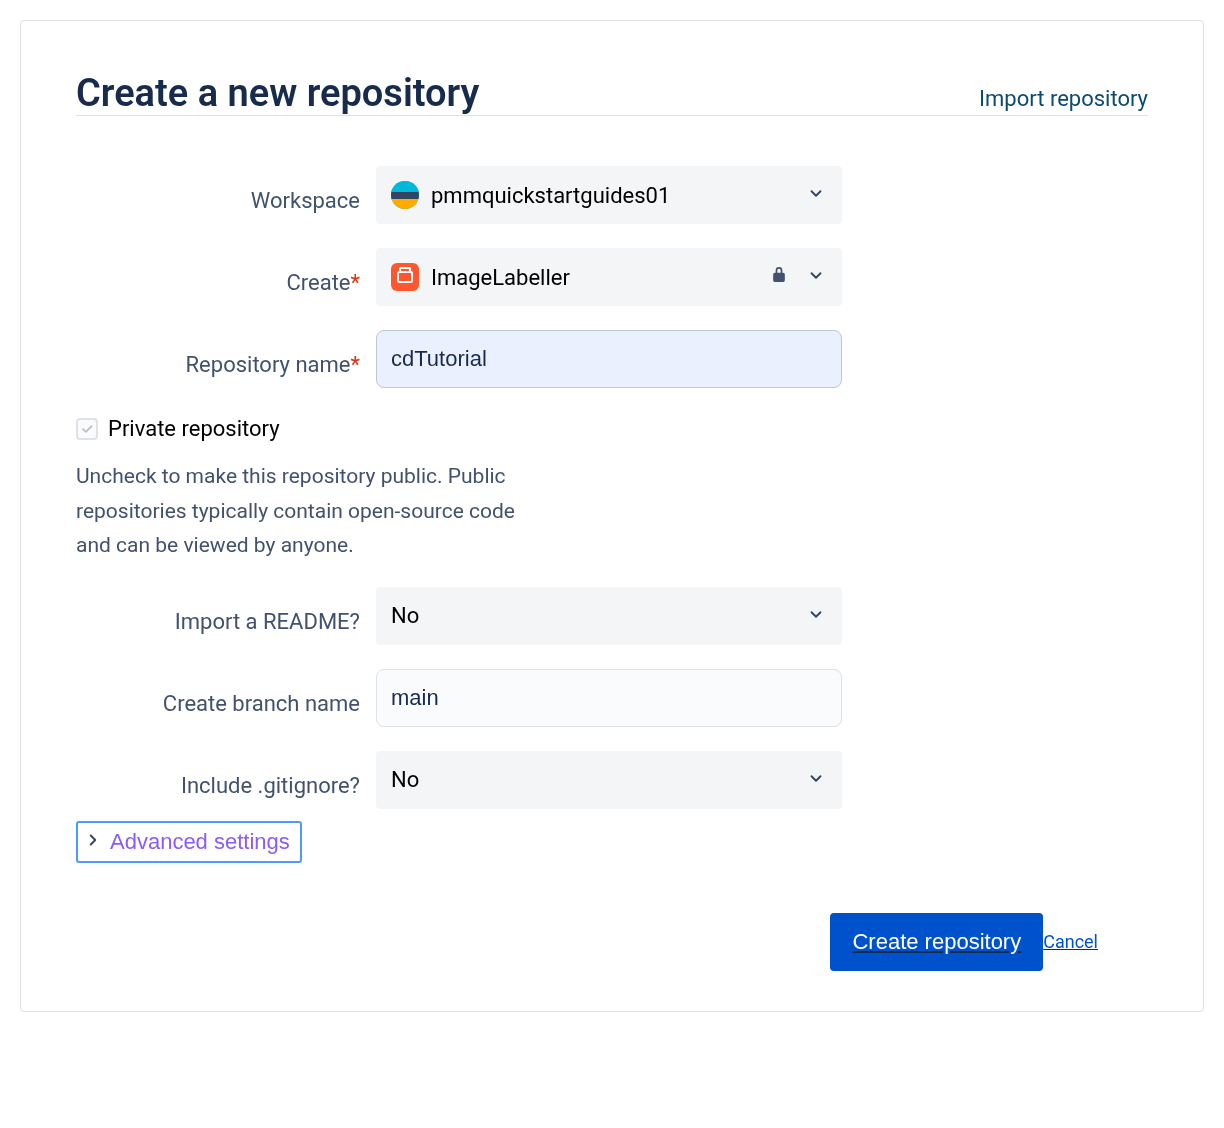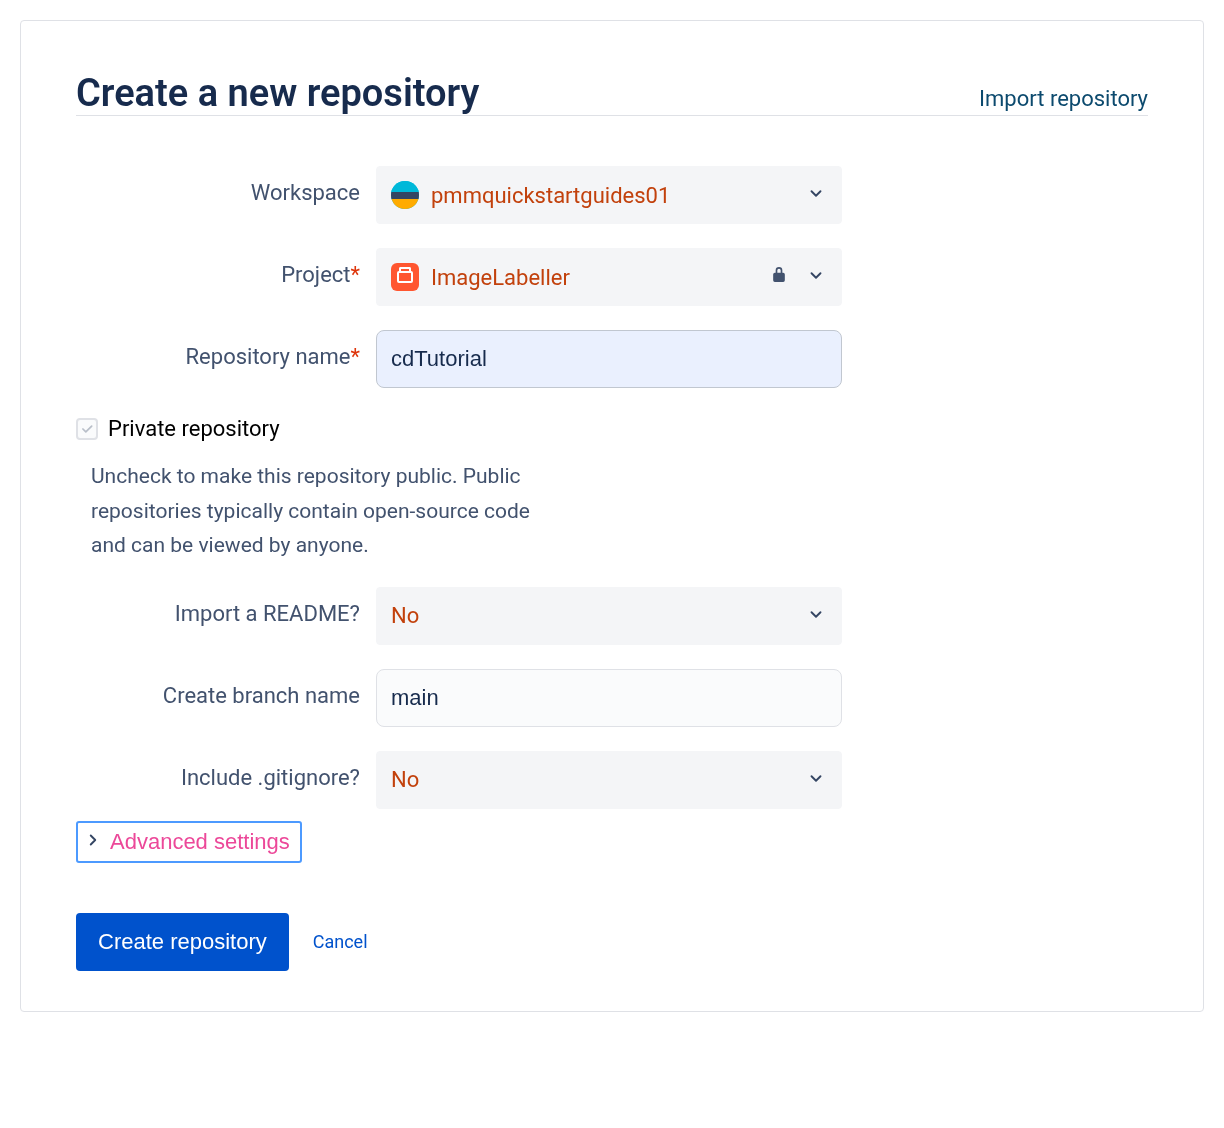--- a/index.html
+++ b/index.html
@@ -28,21 +28,21 @@
       font-weight: 600;
       color: #172B4D;
     }
     .import-link {
       color: #0c4a6e;
       font-size: 22px;
       text-decoration: none;
     }
     .form-row {
       display: flex;
-      align-items: flex-start;
+      align-items: center;
       margin-bottom: 24px;
     }
     .form-label {
       width: 300px;
       text-align: right;
       padding-right: 16px;
       padding-top: 12px;
       font-size: 22px;
       color: #42526E;
       line-height: 1.4;
@@ -55,21 +55,21 @@
     }
     .select-box {
       background: #F4F5F7;
       border: 1px solid #F4F5F7;
       border-radius: 4px;
       height: 58px;
       display: flex;
       align-items: center;
       padding: 0 14px;
       font-size: 22px;
-      color: #c2410c;
+      color: #000000;
       position: relative;
       cursor: pointer;
     }
     .select-box .chevron {
       position: absolute;
       right: 16px;
       top: 50%;
       transform: translateY(-50%);
     }
     .avatar-circle {
@@ -152,42 +152,42 @@
     .checkbox-label {
       font-size: 22px;
       color: #000000;
     }
     .help-text {
       font-size: 21px;
       color: #42526E;
       line-height: 1.65;
       margin-top: 18px;
       max-width: 620px;
-      margin-left: 15px;
     }
     .advanced-btn {
       display: inline-flex;
       align-items: center;
-      color: #ec4899;
+      color: #8b5cf6;
       font-size: 22px;
       border: 2px solid #4C9AFF;
       border-radius: 3px;
       padding: 6px 10px 6px 6px;
       background: transparent;
       cursor: pointer;
     }
     .advanced-btn .chev {
       margin-right: 8px;
     }
     .footer {
       display: flex;
-      align-items: center;
-      gap: 24px;
+      justify-content: flex-end;
+      align-items: center;
       margin-top: 50px;
       padding-right: 50px;
+      text-decoration: underline;
     }
     .primary-btn {
       background: #0052CC;
       color: #fff;
       border: none;
       border-radius: 4px;
       padding: 16px 22px;
       font-size: 22px;
       cursor: pointer;
     }
@@ -217,21 +217,21 @@
         <span class="chevron">
           <svg width="18" height="18" viewBox="0 0 24 24" fill="none">
               <path d="M6 9l6 6 6-6" stroke="#344563" stroke-width="2.5" stroke-linecap="round" stroke-linejoin="round"></path>
             </svg>
         </span>
       </div>
     </div>
   </div>
 
   <div class="form-row">
-    <div class="form-label"><span>Project</span><span class="required">*</span></div>
+    <div class="form-label"><span>Create</span><span class="required">*</span></div>
     <div class="form-control">
       <div class="select-box">
         <span class="project-icon">
             <span class="project-icon-inner"></span>
           </span>
         <span>ImageLabeller</span>
         <span class="lock-icon">
           <svg width="20" height="20" viewBox="0 0 24 24" fill="#42526E">
               <path d="M17 10h-1V7a4 4 0 10-8 0v3H7a2 2 0 00-2 2v7a2 2 0 002 2h10a2 2 0 002-2v-7a2 2 0 00-2-2zm-7-3a2 2 0 114 0v3h-4V7z"></path>
             </svg>

